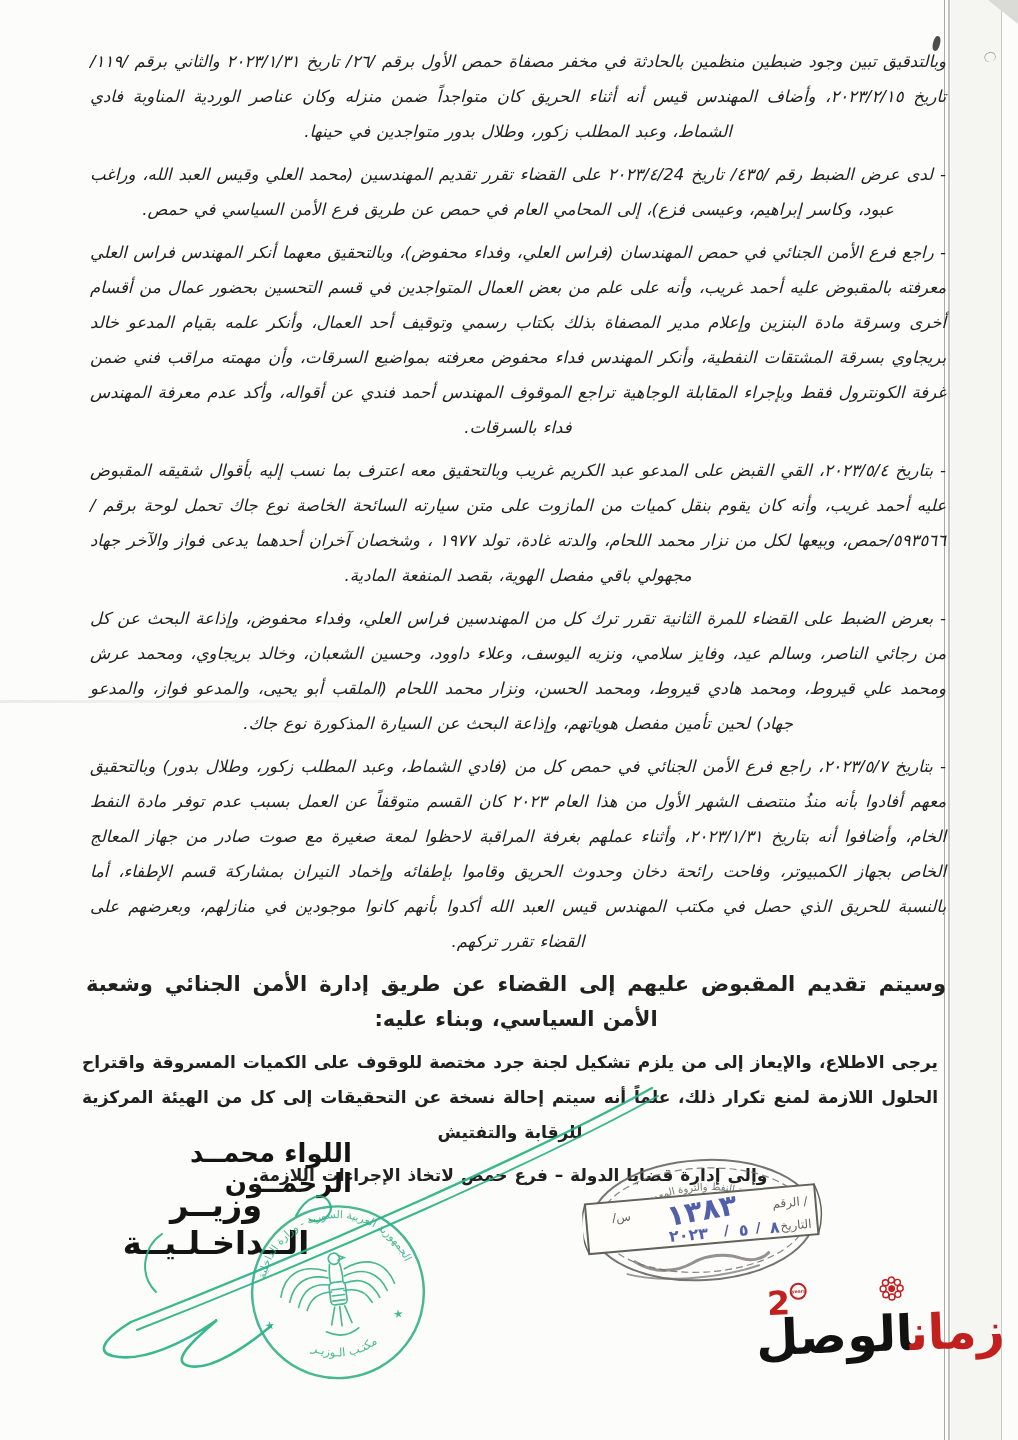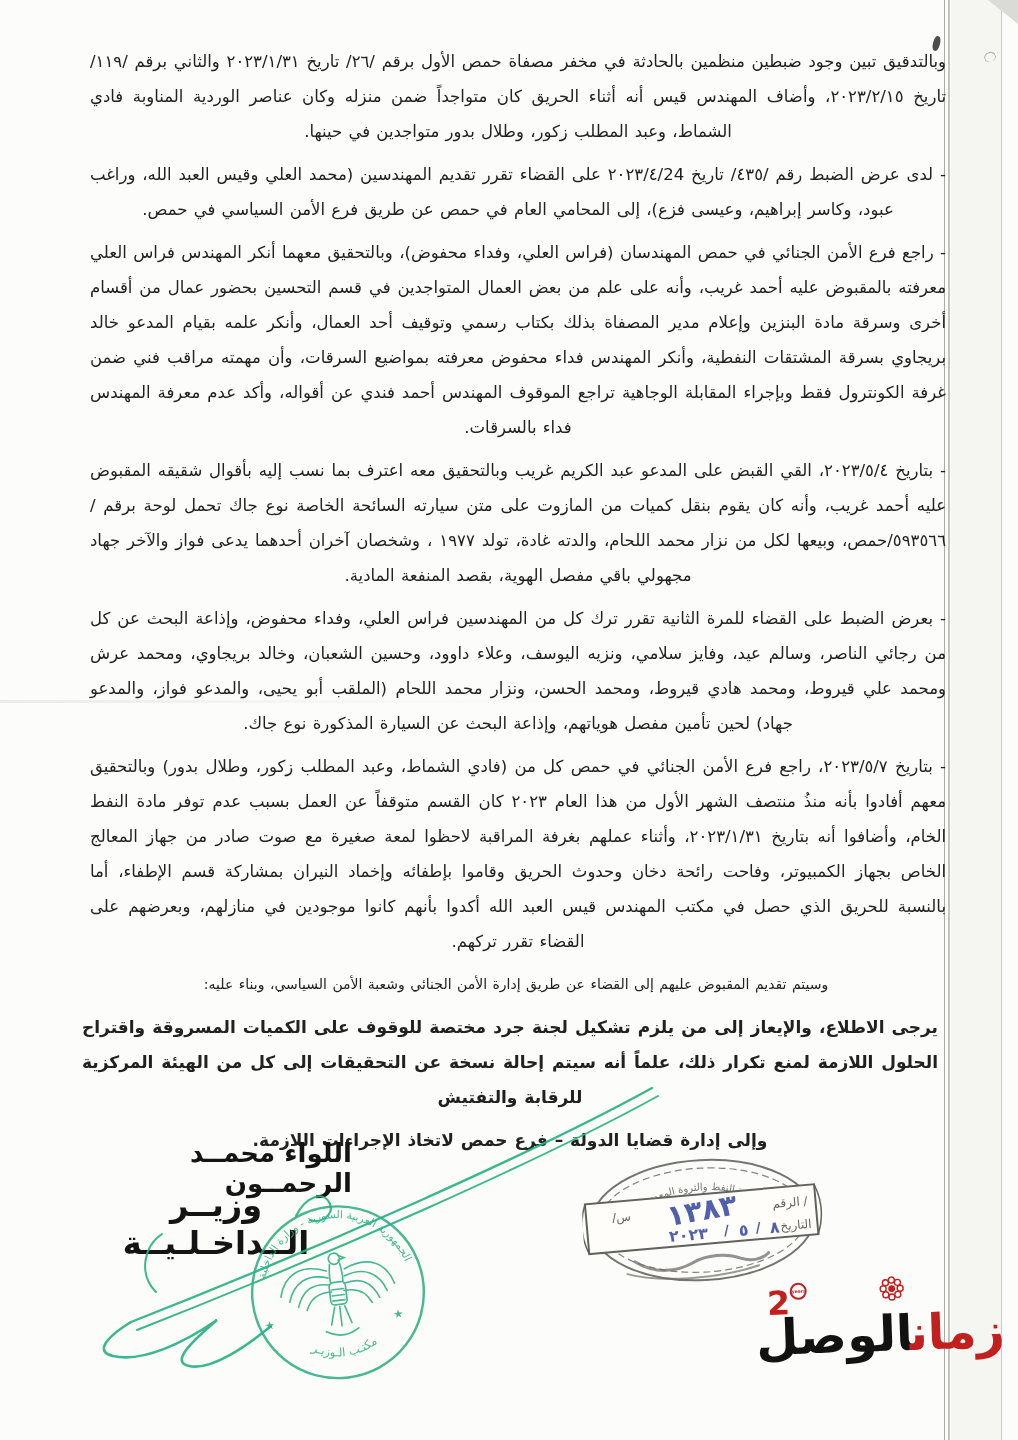--- a/index.html
+++ b/index.html
@@ -1,22 +1,22 @@
 <!DOCTYPE html>
 <html lang="ar"><head>
 <meta charset="utf-8">
 <style>
   html,body{margin:0;padding:0;background:#fcfcfa;}
   .page{position:relative;width:1018px;height:1440px;background:#fcfcfa;overflow:hidden;
         font-family:"DejaVu Sans",sans-serif;}
   
   .body-text{position:absolute;top:44px;right:72px;width:872px;direction:rtl;
              color:#212121;font-size:16.5px;line-height:35px;word-spacing:1px;z-index:2;}
-  .para{margin:0 0 8px 16px;text-align:justify;text-align-last:center;}
-  .res-intro{margin:2px 0 0 12px;font-weight:normal;font-size:14px;text-align:justify;text-align-last:center;}
+  .para{margin:0 0 8px 16px;text-align:justify;text-align-last:center;font-style:italic;}
+  .res-intro{margin:2px 0 0 12px;font-weight:bold;font-size:21px;text-align:justify;text-align-last:center;}
   .res-body{margin:8px;font-weight:bold;font-size:17px;text-align:justify;text-align-last:center;}
   .res-closing{margin:0;font-weight:bold;font-size:17px;text-align:center;}
   
   .sig-name{position:absolute;top:1138px;left:84px;width:268px;text-align:right;direction:rtl;
             font-size:26px;font-weight:bold;color:#141414;z-index:3;}
   .sig-title{position:absolute;top:1186px;left:104px;width:224px;text-align:center;direction:rtl;
              font-size:32px;font-weight:bold;color:#141414;z-index:3;}
   
   .round-stamp{position:absolute;left:248px;top:1200px;z-index:4;transform:rotate(-7deg);opacity:.88;}
   .oval-stamp{position:absolute;left:583px;top:1150px;z-index:4;transform:rotate(-3deg);opacity:.92;}

